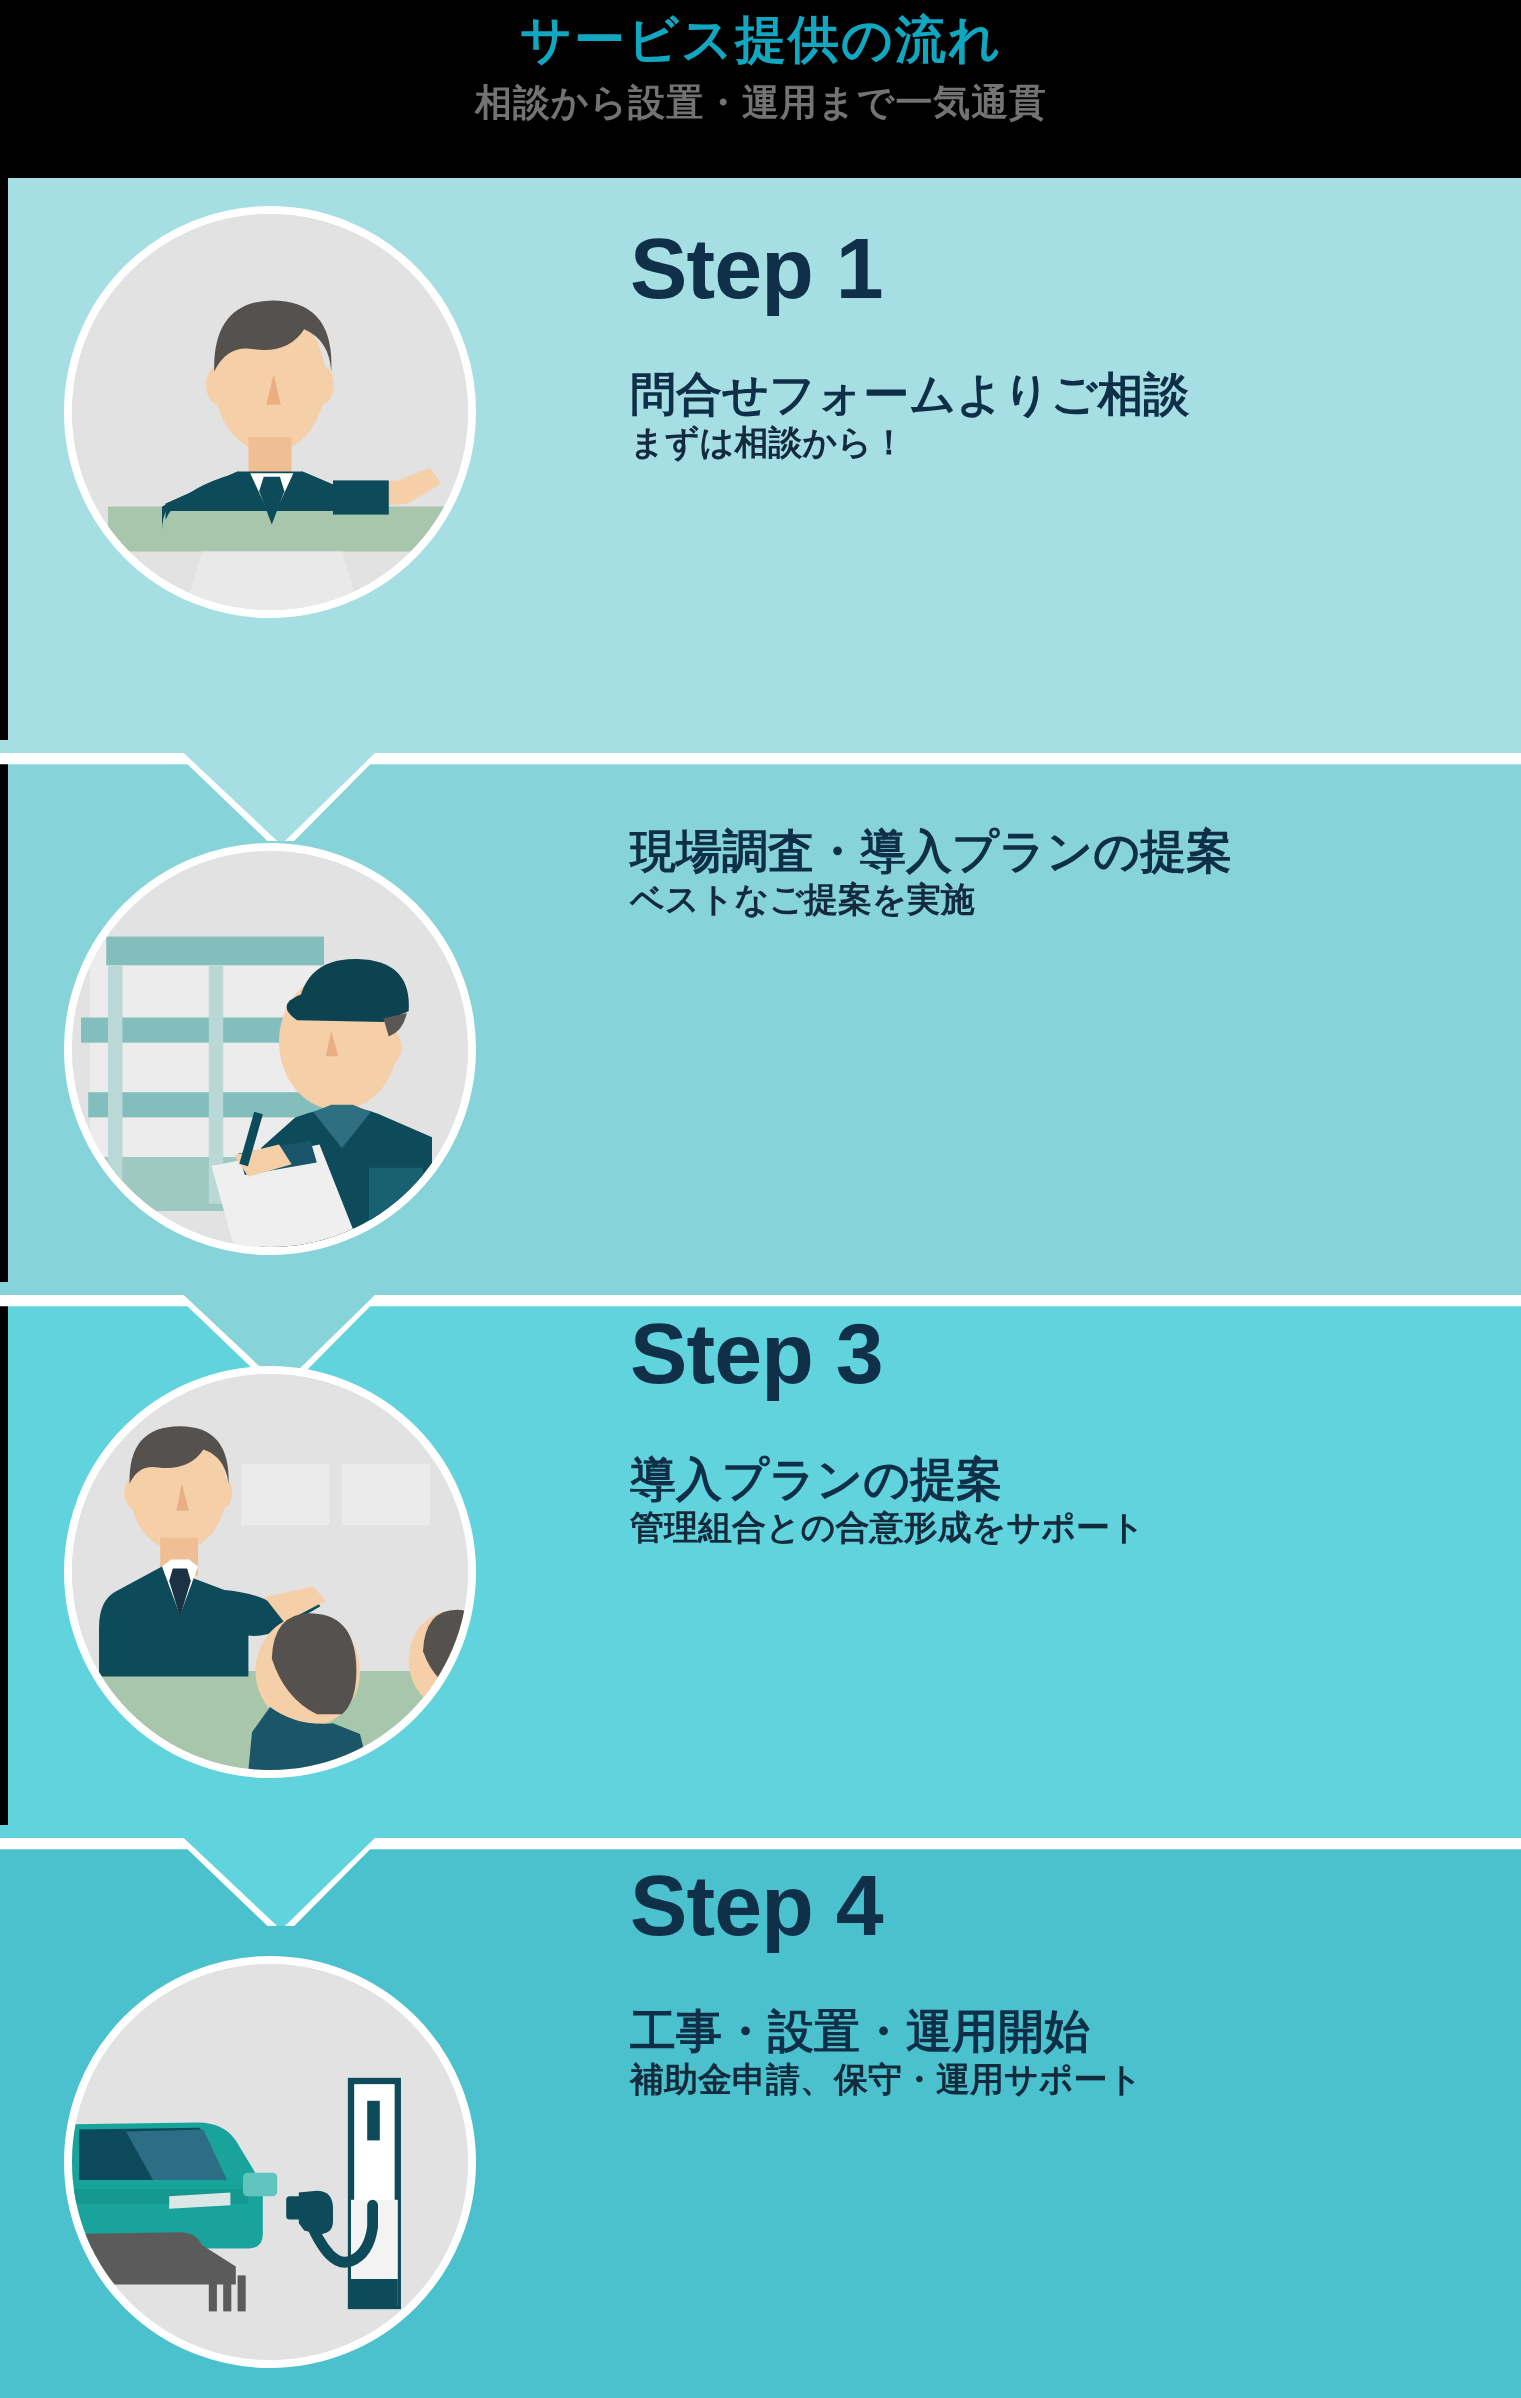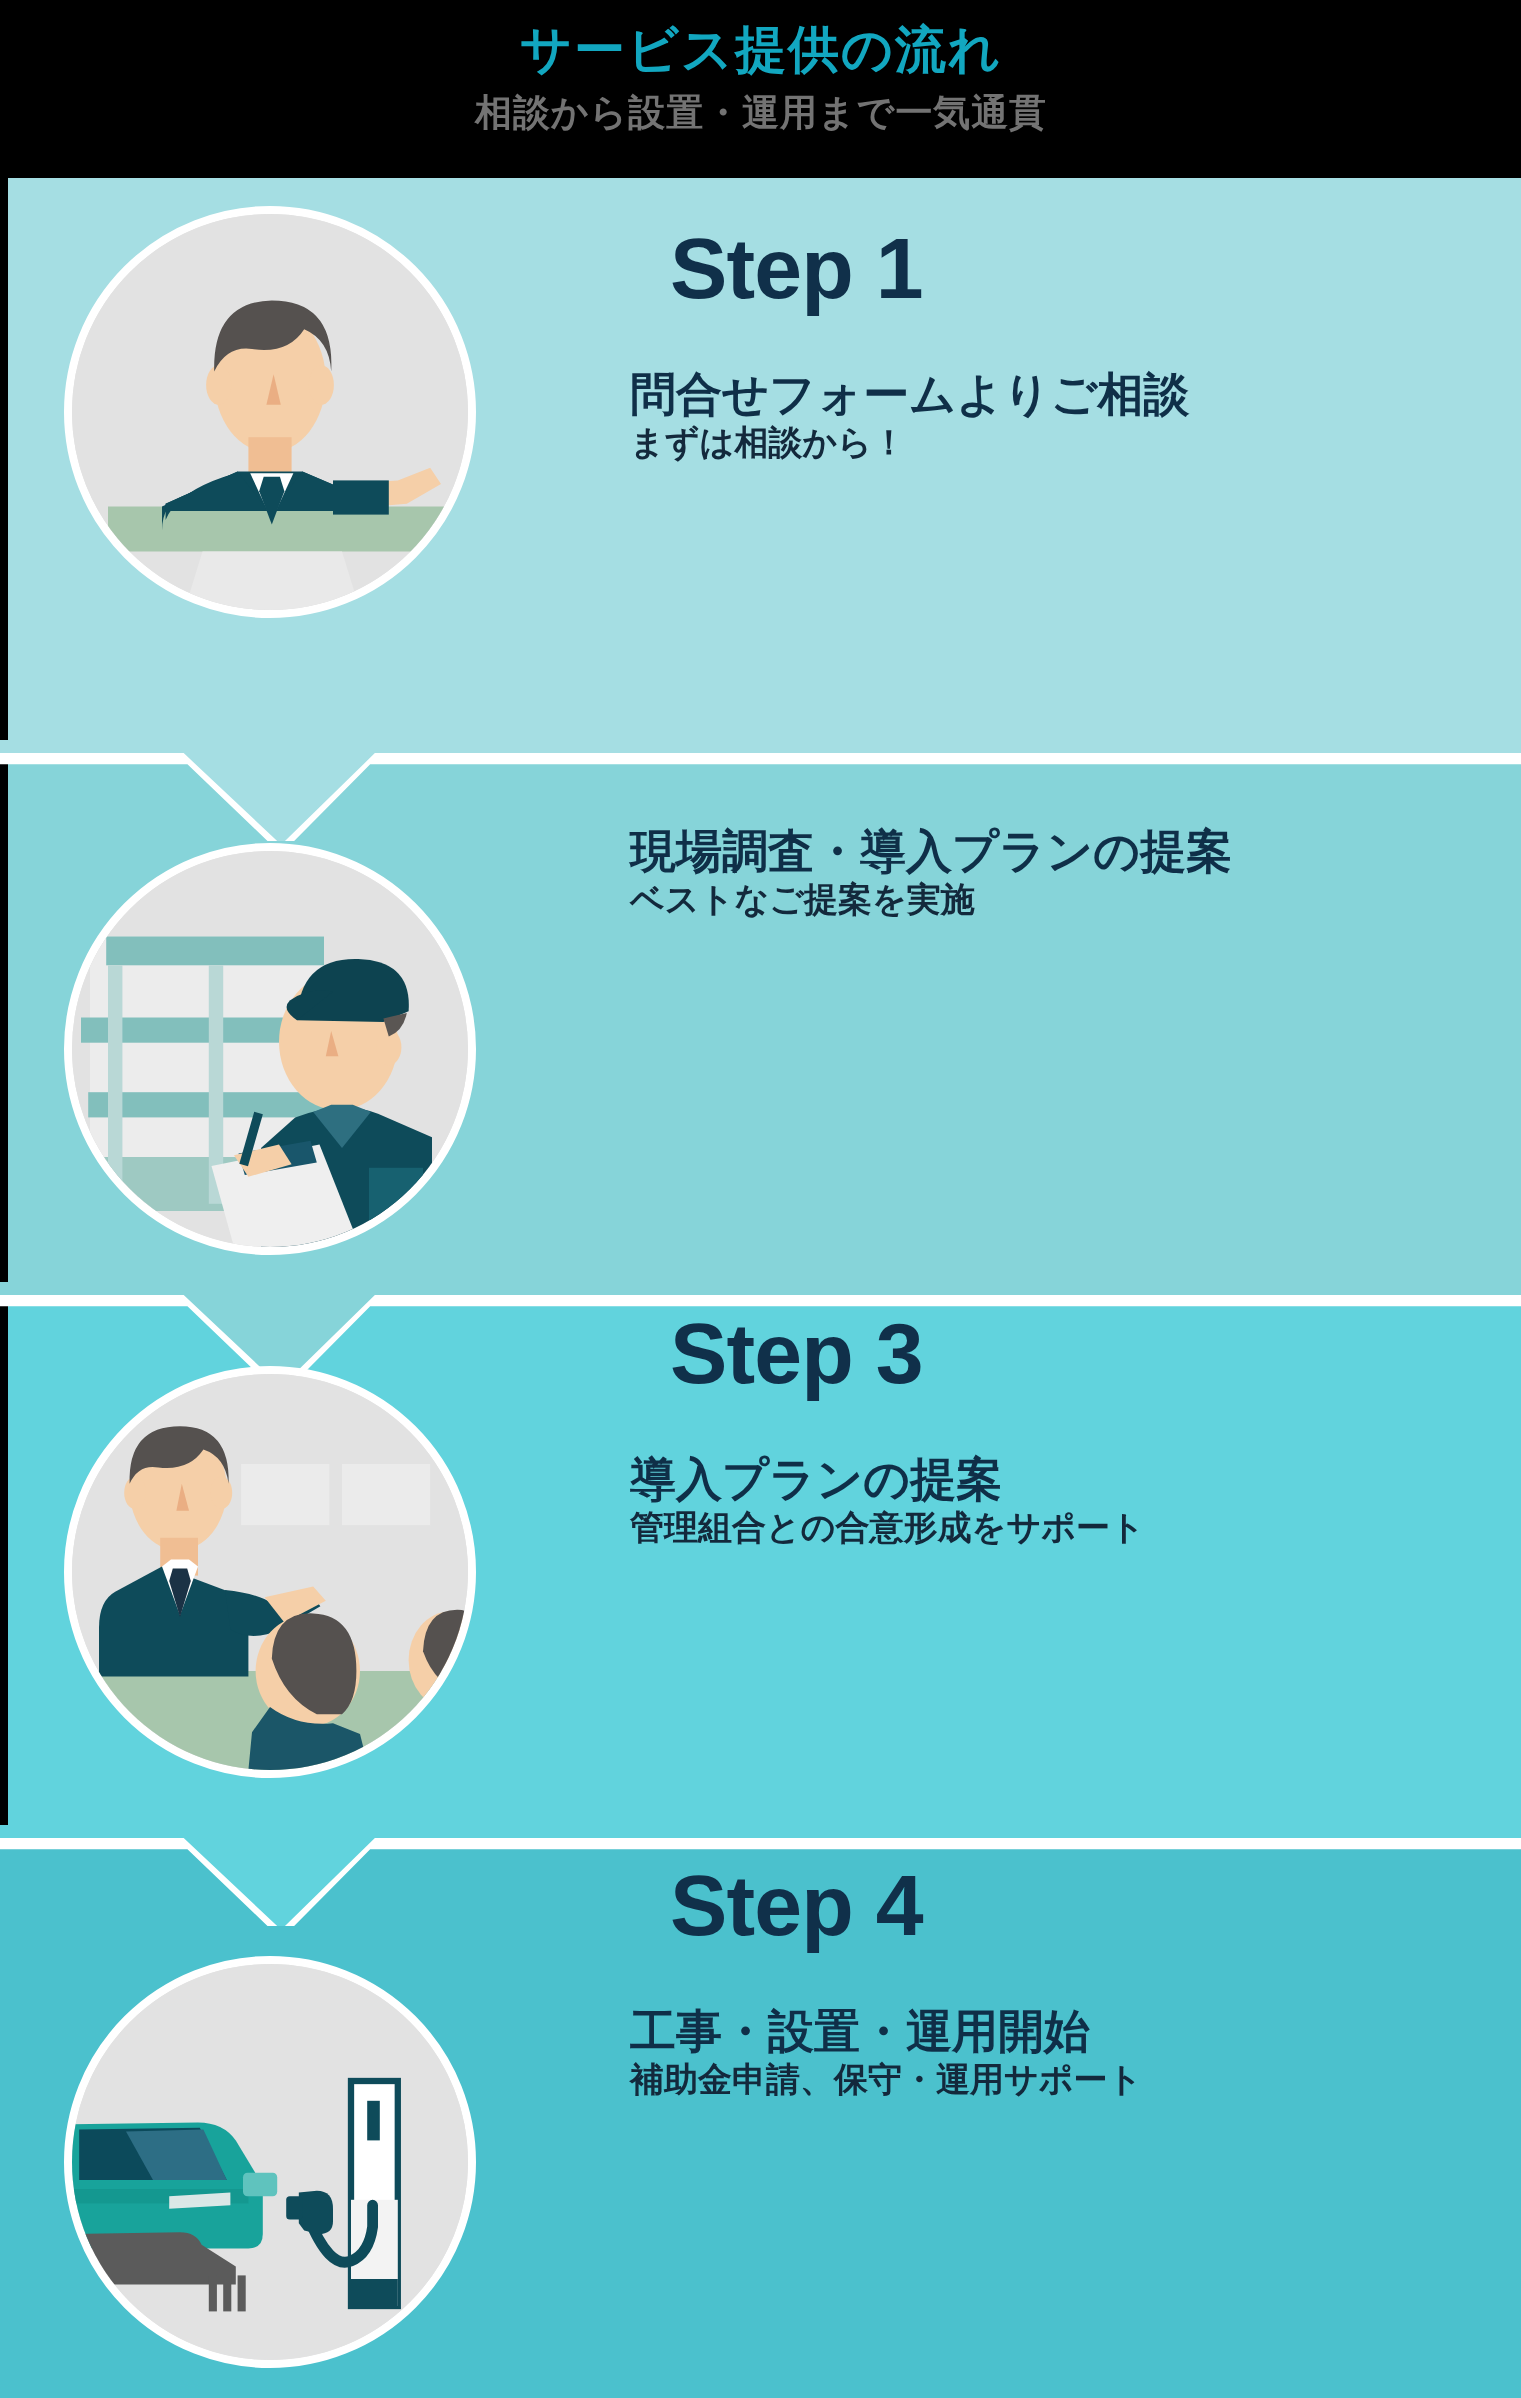--- a/index.html
+++ b/index.html
@@ -11,21 +11,21 @@
     width:1522px; height:2399px;
     background:#000000;
     overflow:hidden;
   }
 
   
   .header {
     position:absolute; left:0; top:0; width:1522px; height:178px;
     background:#000000;
     display:flex; flex-direction:column; align-items:center; justify-content:flex-start;
-    padding-top:21px;
+    padding-top:11px;
   }
   .header-title {
     font-size:51px; font-weight:bold; color:#12A7C0;
     letter-spacing:1.9px; line-height:1.12;
   }
   .header-sub {
     font-size:37px; font-weight:bold; color:#737373;
     letter-spacing:0.9px; margin-top:15px; line-height:1.1;
   }
 
@@ -72,21 +72,21 @@
 
   
   .content { position:absolute; left:630px; }
   .step-1 .content { top:47px; }
   .step-2 .content { top:28px; }
   .step-3 .content { top:28px; }
   .step-4 .content { top:37px; }
 
   .step-label {
     font-size:86px; font-weight:bold; color:#10304A;
-    line-height:1.0; letter-spacing:-0.9px;margin-left:40px;
+    line-height:1.0; letter-spacing:-0.9px;
   }
   .step-title {
     font-size:46px; font-weight:bold; color:#0F2F48;
     line-height:1.2; margin-top:56px; letter-spacing:0px;
   }
   .step-desc {
     font-size:34px; font-weight:bold; color:#13293C;
     line-height:1.2; letter-spacing:0px;
   }
 </style>

